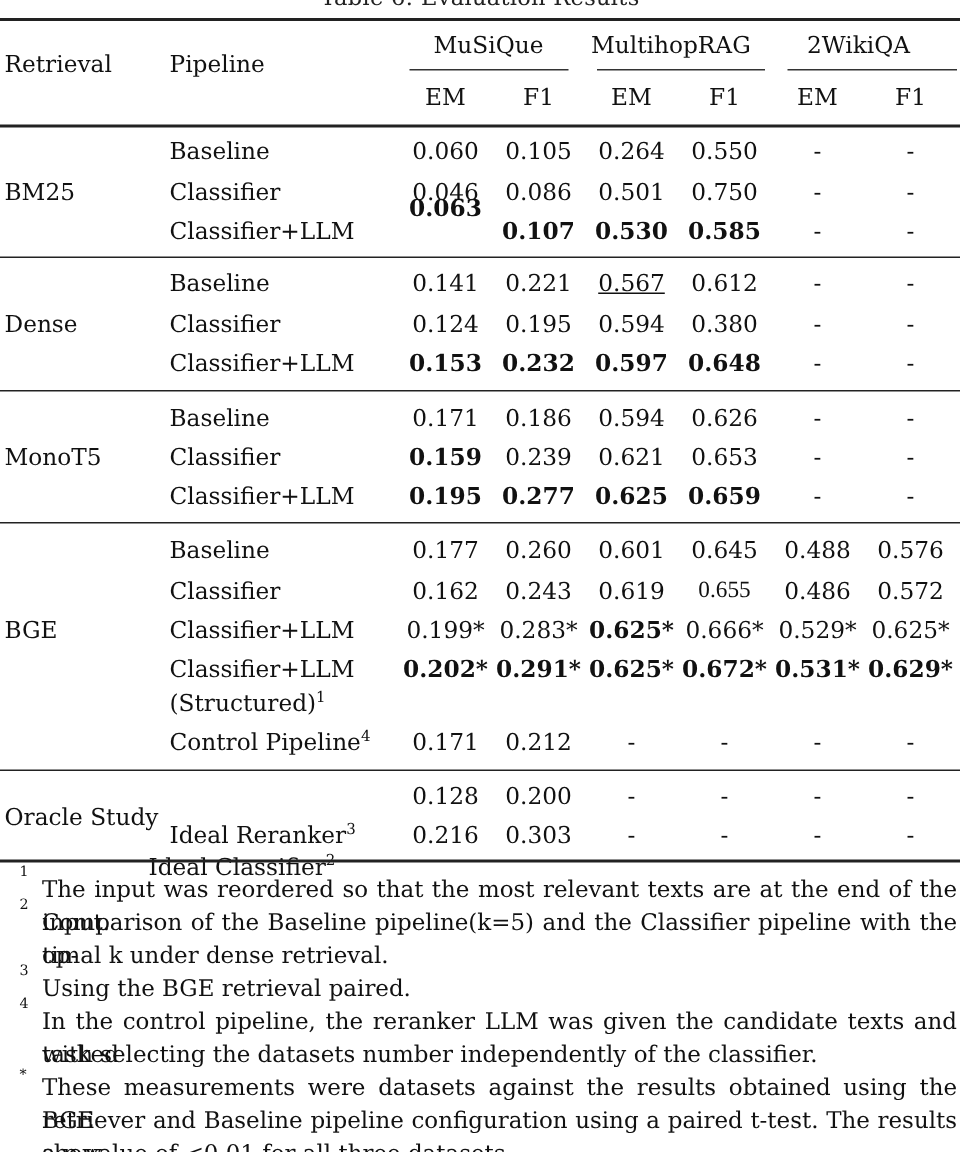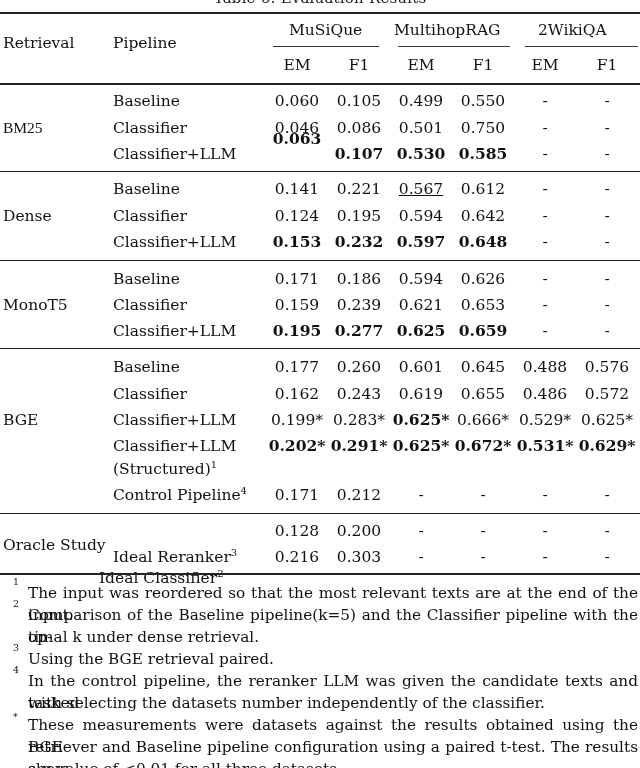--- a/index.html
+++ b/index.html
@@ -88,29 +88,29 @@
 
 <div class="num" style="left:262px; top:56px;">EM</div>
 <div class="num" style="left:324px; top:56px;">F1</div>
 <div class="num" style="left:386px; top:56px;">EM</div>
 <div class="num" style="left:448px; top:56px;">F1</div>
 <div class="num" style="left:510px; top:56px;">EM</div>
 <div class="num" style="left:572px; top:56px;">F1</div>
 
 <div class="rule thick" style="top:83px;"></div>
 
-<div class="txt" style="left:3px; top:119px;font-family:Liberation Serif, serif;">BM25</div>
+<div class="txt" style="left:3px; top:119px;">BM25</div>
 <div class="txt" style="left:113px; top:92px;">Baseline</div>
 <div class="txt" style="left:113px; top:119px;">Classifier</div>
 <div class="txt" style="left:113px; top:145px;">Classifier+LLM</div>
 
 <div>
   <div class="num" style="left:262px; top:92px;">0.060</div>
   <div class="num" style="left:324px; top:92px;">0.105</div>
-  <div class="num" style="left:386px; top:92px;">0.499</div>
+  <div class="num" style="left:386px; top:92px;">0.264</div>
   <div class="num" style="left:448px; top:92px;">0.550</div>
   <div class="num" style="left:510px; top:92px;">-</div>
   <div class="num" style="left:572px; top:92px;">-</div>
 </div>
 <div>
   <div class="num" style="left:262px; top:119px;">0.046</div>
   <div class="num" style="left:324px; top:119px;">0.086</div>
   <div class="num" style="left:386px; top:119px;">0.501</div>
   <div class="num" style="left:448px; top:119px;">0.750</div>
   <div class="num" style="left:510px; top:119px;">-</div>
@@ -137,21 +137,21 @@
   <div class="num" style="left:324px; top:180px;">0.221</div>
   <div class="num" style="left:386px; top:180px;text-decoration:underline;">0.567</div>
   <div class="num" style="left:448px; top:180px;">0.612</div>
   <div class="num" style="left:510px; top:180px;">-</div>
   <div class="num" style="left:572px; top:180px;">-</div>
 </div>
 <div>
   <div class="num" style="left:262px; top:207px;">0.124</div>
   <div class="num" style="left:324px; top:207px;">0.195</div>
   <div class="num" style="left:386px; top:207px;">0.594</div>
-  <div class="num" style="left:448px; top:207px;">0.642</div>
+  <div class="num" style="left:448px; top:207px;">0.380</div>
   <div class="num" style="left:510px; top:207px;">-</div>
   <div class="num" style="left:572px; top:207px;">-</div>
 </div>
 <div>
   <div class="num b" style="left:262px; top:233px;">0.153</div>
   <div class="num b" style="left:324px; top:233px;">0.232</div>
   <div class="num b" style="left:386px; top:233px;">0.597</div>
   <div class="num b" style="left:448px; top:233px;">0.648</div>
   <div class="num" style="left:510px; top:233px;">-</div>
   <div class="num" style="left:572px; top:233px;">-</div>
@@ -166,21 +166,21 @@
 
 <div>
   <div class="num" style="left:262px; top:270px;">0.171</div>
   <div class="num" style="left:324px; top:270px;">0.186</div>
   <div class="num" style="left:386px; top:270px;">0.594</div>
   <div class="num" style="left:448px; top:270px;">0.626</div>
   <div class="num" style="left:510px; top:270px;">-</div>
   <div class="num" style="left:572px; top:270px;">-</div>
 </div>
 <div>
-  <div class="num" style="left:262px; top:296px;">0.159</div>
+  <div class="num" style="left:262px; top:296px;font-weight:bold;">0.159</div>
   <div class="num" style="left:324px; top:296px;">0.239</div>
   <div class="num" style="left:386px; top:296px;">0.621</div>
   <div class="num" style="left:448px; top:296px;">0.653</div>
   <div class="num" style="left:510px; top:296px;">-</div>
   <div class="num" style="left:572px; top:296px;">-</div>
 </div>
 <div>
   <div class="num b" style="left:262px; top:322px;">0.195</div>
   <div class="num b" style="left:324px; top:322px;">0.277</div>
   <div class="num b" style="left:386px; top:322px;">0.625</div>
@@ -204,21 +204,21 @@
   <div class="num" style="left:324px; top:358px;">0.260</div>
   <div class="num" style="left:386px; top:358px;">0.601</div>
   <div class="num" style="left:448px; top:358px;">0.645</div>
   <div class="num" style="left:510px; top:358px;">0.488</div>
   <div class="num" style="left:572px; top:358px;">0.576</div>
 </div>
 <div>
   <div class="num" style="left:262px; top:385px;">0.162</div>
   <div class="num" style="left:324px; top:385px;">0.243</div>
   <div class="num" style="left:386px; top:385px;">0.619</div>
-  <div class="num" style="left:448px; top:385px;">0.655</div>
+  <div class="num" style="left:448px; top:385px;font-family:Liberation Serif, serif;">0.655</div>
   <div class="num" style="left:510px; top:385px;">0.486</div>
   <div class="num" style="left:572px; top:385px;">0.572</div>
 </div>
 <div>
   <div class="num" style="left:262px; top:411px;">0.199*</div>
   <div class="num" style="left:324px; top:411px;">0.283*</div>
   <div class="num b" style="left:386px; top:411px;">0.625*</div>
   <div class="num" style="left:448px; top:411px;">0.666*</div>
   <div class="num" style="left:510px; top:411px;">0.529*</div>
   <div class="num" style="left:572px; top:411px;">0.625*</div>

